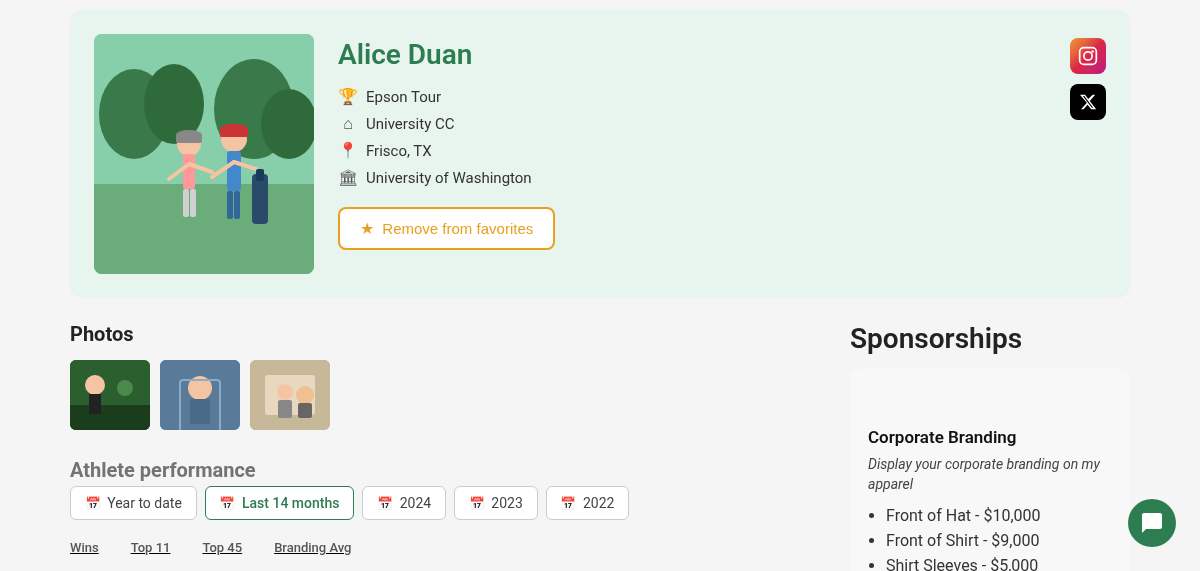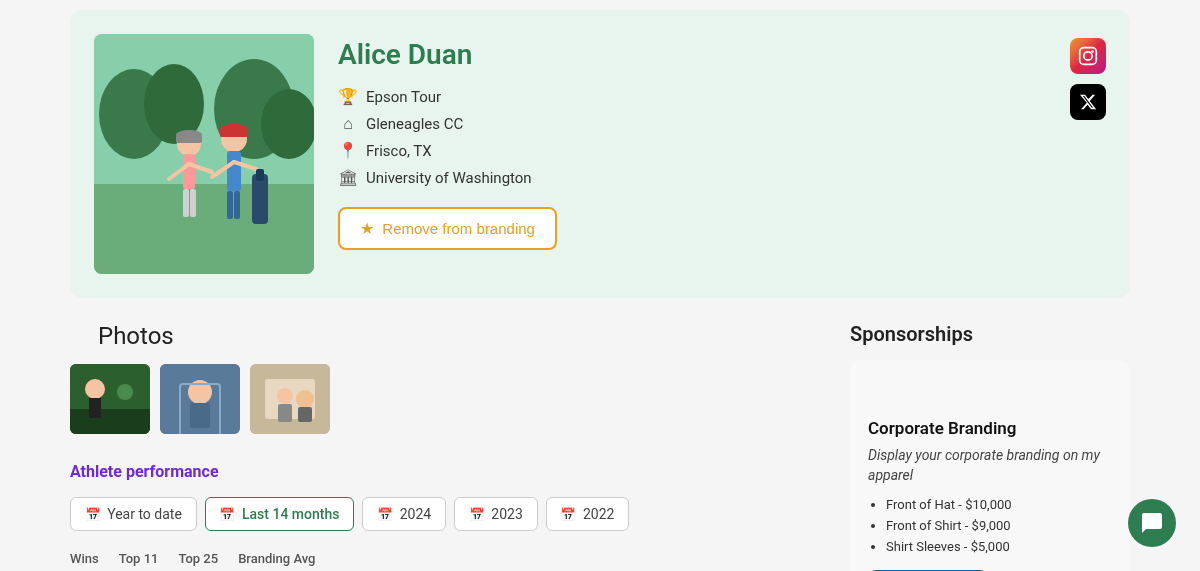--- a/index.html
+++ b/index.html
@@ -153,25 +153,24 @@
       flex: 1;
     }
 
     .right-content {
       width: 280px;
       flex-shrink: 0;
     }
 
     
     .section-title {
-      font-size: 24px;
-      font-weight: 400;
+      font-size: 20px;
+      font-weight: 700;
       color: #222;
       margin-bottom: 14px;
-      margin-left: 28px;
     }
 
     .photos-grid {
       display: flex;
       gap: 10px;
       margin-bottom: 28px;
     }
 
     .photo-thumb {
       width: 80px;
@@ -188,24 +187,24 @@
     .photo-thumb-2 {
       background: linear-gradient(135deg, #5a7a9a, #3a5a7a, #8aabca);
     }
 
     .photo-thumb-3 {
       background: linear-gradient(135deg, #c8b89a, #a8987a, #e8d8c0);
     }
 
     
     .performance-title {
-      font-size: 16px;
+      font-size: 20px;
       font-weight: 700;
-      color: #6d28d9;
-      margin-bottom: 16px;
+      color: #737373;
+      margin-bottom: 4px;
     }
 
     .period-tabs {
       display: flex;
       gap: 8px;
       margin-bottom: 20px;
       flex-wrap: wrap;
     }
 
     .period-tab {
@@ -226,40 +225,41 @@
       color: #2e7d50;
       font-weight: 500;
     }
 
     .period-tab .cal-icon {
       font-size: 13px;
     }
 
     .stats-row {
       display: flex;
-      gap: 20px;
+      gap: 32px;
       align-items: flex-start;
+      text-decoration: underline;
     }
 
     .stat-item {
       display: flex;
       flex-direction: column;
       align-items: flex-start;
     }
 
     .stat-label {
       font-size: 13px;
       color: #555;
       margin-bottom: 4px;
       font-weight: 500;
     }
 
     
     .sponsorships-title {
-      font-size: 20px;
+      font-size: 28px;
       font-weight: 600;
       color: #222;
       margin-bottom: 14px;
     }
 
     .sponsorship-card {
       background: #f8f8f8;
       border-radius: 10px;
       padding: 18px;
     }
@@ -280,21 +280,21 @@
       font-style: italic;
     }
 
     .sponsorship-list {
       list-style: disc;
       padding-left: 18px;
       margin-bottom: 16px;
     }
 
     .sponsorship-list li {
-      font-size: 13px;
+      font-size: 16px;
       color: #333;
       margin-bottom: 6px;
     }
 
     .contact-btn {
       background: #0369a1;
       color: white;
       border: none;
       border-radius: 8px;
       padding: 10px 24px;
@@ -368,35 +368,35 @@
       <div class="profile-info">
         <div class="profile-name">Alice Duan</div>
 
         <div class="profile-details">
           <div class="detail-row">
             <span class="detail-icon">🏆</span>
             <span>Epson Tour</span>
           </div>
           <div class="detail-row">
             <span class="detail-icon">⌂</span>
-            <span>Gleneagles CC</span>
+            <span>University CC</span>
           </div>
           <div class="detail-row">
             <span class="detail-icon">📍</span>
             <span>Frisco, TX</span>
           </div>
           <div class="detail-row">
             <span class="detail-icon">🏛</span>
             <span>University of Washington</span>
           </div>
         </div>
 
         <button class="remove-favorites-btn">
           <span class="star-icon">★</span>
-          <span>Remove from branding</span>
+          <span>Remove from favorites</span>
         </button>
       </div>
 
       <div class="social-column">
         <div class="social-icon-btn instagram-icon">
           <svg width="20" height="20" viewBox="0 0 24 24" fill="white">
             <rect x="2" y="2" width="20" height="20" rx="5" ry="5" fill="none" stroke="white" stroke-width="2"></rect>
             <circle cx="12" cy="12" r="5" fill="none" stroke="white" stroke-width="2"></circle>
             <circle cx="17.5" cy="6.5" r="1.5" fill="white"></circle>
           </svg>
@@ -475,21 +475,21 @@
         <div class="stats-row">
           <div class="stat-item">
             <div class="stat-label">Wins</div>
 
           </div>
           <div class="stat-item">
             <div class="stat-label">Top 11</div>
 
           </div>
           <div class="stat-item">
-            <div class="stat-label">Top 25</div>
+            <div class="stat-label">Top 45</div>
 
           </div>
           <div class="stat-item">
             <div class="stat-label">Branding Avg</div>
 
           </div>
         </div>
       </div>
     </div>
 

